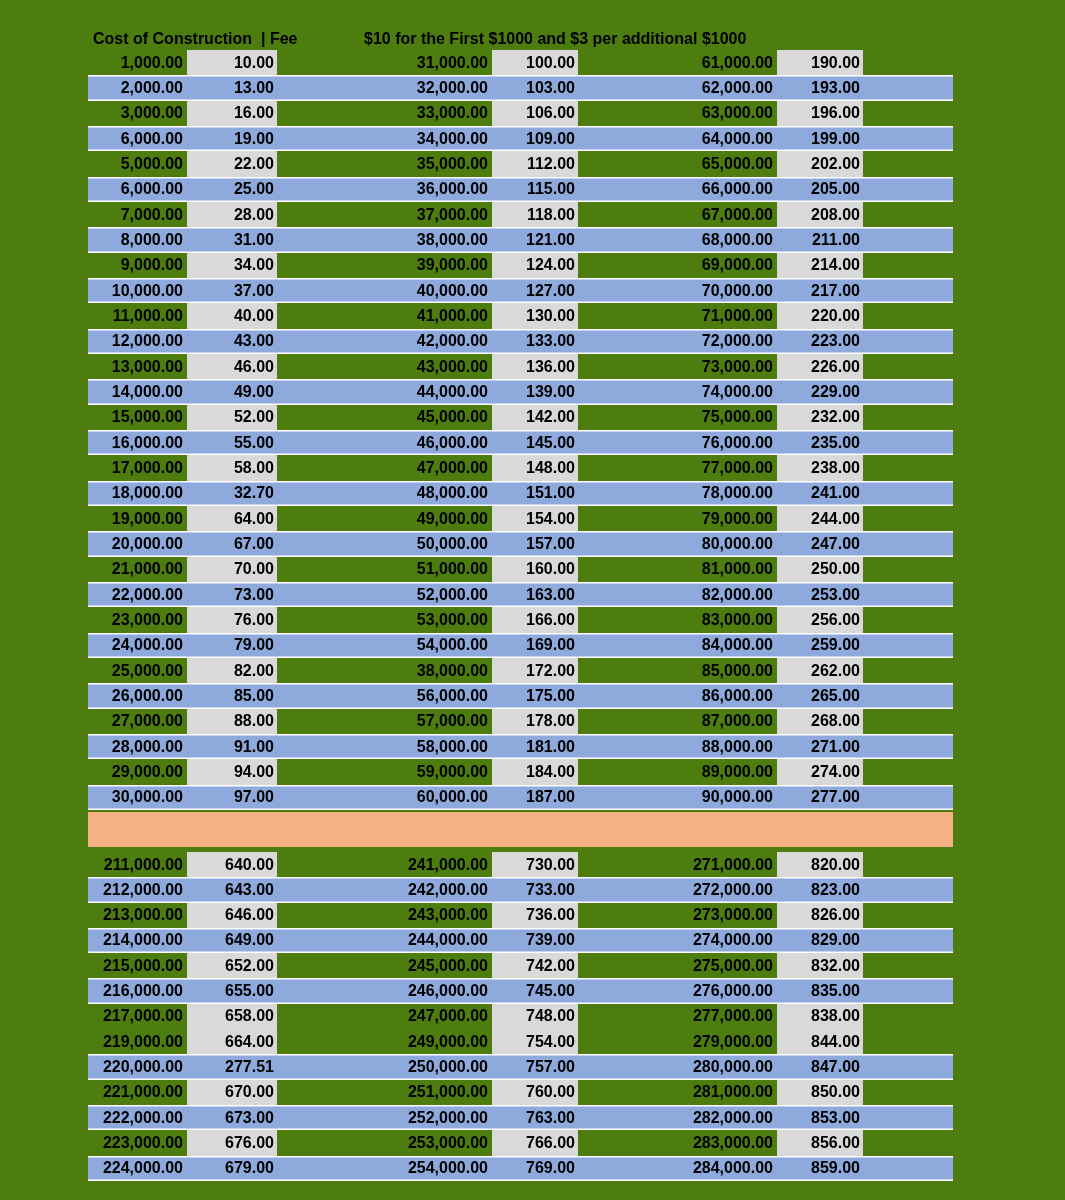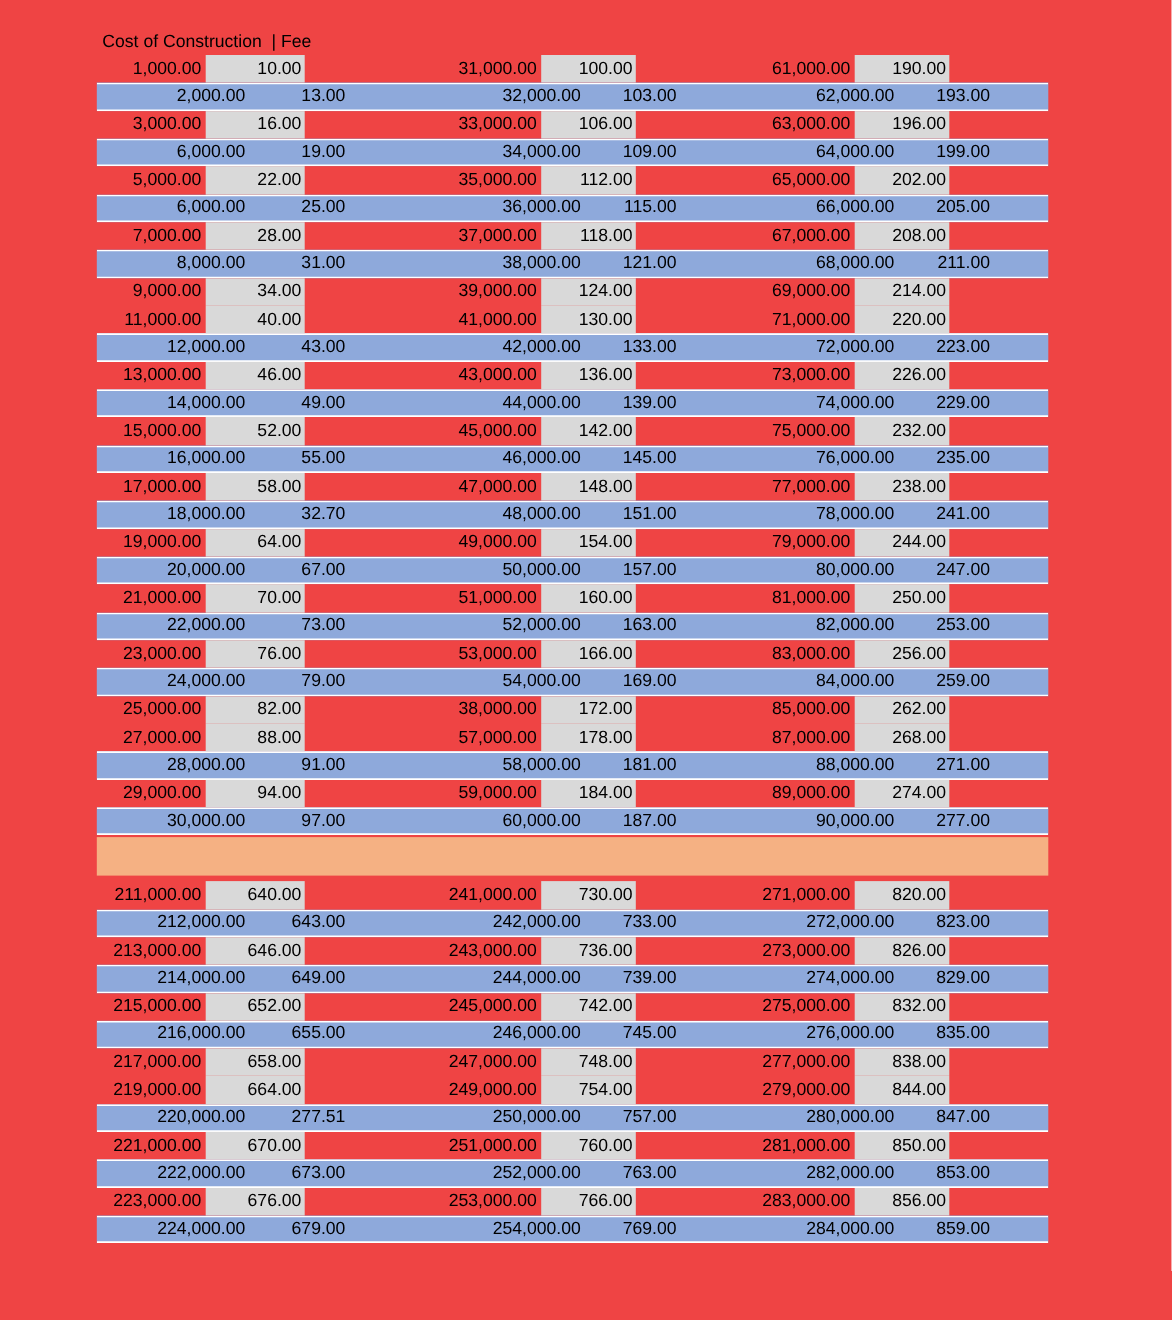--- a/index.html
+++ b/index.html
@@ -8,24 +8,25 @@
     --gray:#D9D9D9;
     --text:#000000;
   }
   *{margin:0;padding:0;box-sizing:border-box;}
   html,body{background:#ffffff;}
   .page{
     position:relative;
     width:1065px;
     height:1200px;
     overflow:hidden;
-    background:#ef4444;
+    background:#4d7c0f;
     font-family:"Liberation Sans","DejaVu Sans",sans-serif;
     font-size:16px;
     color:var(--text);
+    font-weight:bold;
   }
   .sheet{
     position:absolute;
     left:88px;
     top:28px;
     width:865px;
   }
   .header-row{
     position:relative;
     height:22px;
@@ -36,21 +37,20 @@
   .h-formula{position:absolute;left:276px;top:0;}
   .row{
     display:grid;
     grid-template-columns:99px 90px 85px 130px 86px 84px 115px 86px 90px;
     height:25.33px;
     align-items:center;
   }
   .row.blue{
     background:var(--blue);
     box-shadow:inset 0 1.5px 0 #ffffff, inset 0 -1.5px 0 #ffffff;
-    padding-left:40px;
   }
   .row.white .cell.fee{
     background:var(--gray);
   }
   .cell{
     height:100%;
     display:flex;
     align-items:center;
     justify-content:flex-end;
     overflow:hidden;
@@ -64,20 +64,21 @@
     background:var(--orange);
   }
 </style>
 </head>
 <body>
 
 <div class="page">
   <div class="sheet">
     <div class="header-row">
       <span class="h-left">Cost of Construction  | Fee</span>
+      <span class="h-formula">$10 for the First $1000 and $3 per additional $1000</span>
     </div>
     <div id="rows-top">
         <div class="row white">
           <div class="cell cost">1,000.00</div>
           <div class="cell fee">10.00</div>
           <div class="cell gap"></div>
           <div class="cell cost">31,000.00</div>
           <div class="cell fee">100.00</div>
           <div class="cell gap"></div>
           <div class="cell cost">61,000.00</div>
@@ -165,20 +166,31 @@
           <div class="cell cost">9,000.00</div>
           <div class="cell fee">34.00</div>
           <div class="cell gap"></div>
           <div class="cell cost">39,000.00</div>
           <div class="cell fee">124.00</div>
           <div class="cell gap"></div>
           <div class="cell cost">69,000.00</div>
           <div class="cell fee">214.00</div>
           <div class="cell tail"></div>
         </div>
+        <div class="row blue">
+          <div class="cell cost">10,000.00</div>
+          <div class="cell fee">37.00</div>
+          <div class="cell gap"></div>
+          <div class="cell cost">40,000.00</div>
+          <div class="cell fee">127.00</div>
+          <div class="cell gap"></div>
+          <div class="cell cost">70,000.00</div>
+          <div class="cell fee">217.00</div>
+          <div class="cell tail"></div>
+        </div>
         <div class="row white">
           <div class="cell cost">11,000.00</div>
           <div class="cell fee">40.00</div>
           <div class="cell gap"></div>
           <div class="cell cost">41,000.00</div>
           <div class="cell fee">130.00</div>
           <div class="cell gap"></div>
           <div class="cell cost">71,000.00</div>
           <div class="cell fee">220.00</div>
           <div class="cell tail"></div>
@@ -328,20 +340,31 @@
         </div>
         <div class="row white">
           <div class="cell cost">25,000.00</div>
           <div class="cell fee">82.00</div>
           <div class="cell gap"></div>
           <div class="cell cost">38,000.00</div>
           <div class="cell fee">172.00</div>
           <div class="cell gap"></div>
           <div class="cell cost">85,000.00</div>
           <div class="cell fee">262.00</div>
+          <div class="cell tail"></div>
+        </div>
+        <div class="row blue">
+          <div class="cell cost">26,000.00</div>
+          <div class="cell fee">85.00</div>
+          <div class="cell gap"></div>
+          <div class="cell cost">56,000.00</div>
+          <div class="cell fee">175.00</div>
+          <div class="cell gap"></div>
+          <div class="cell cost">86,000.00</div>
+          <div class="cell fee">265.00</div>
           <div class="cell tail"></div>
         </div>
         <div class="row white">
           <div class="cell cost">27,000.00</div>
           <div class="cell fee">88.00</div>
           <div class="cell gap"></div>
           <div class="cell cost">57,000.00</div>
           <div class="cell fee">178.00</div>
           <div class="cell gap"></div>
           <div class="cell cost">87,000.00</div>

